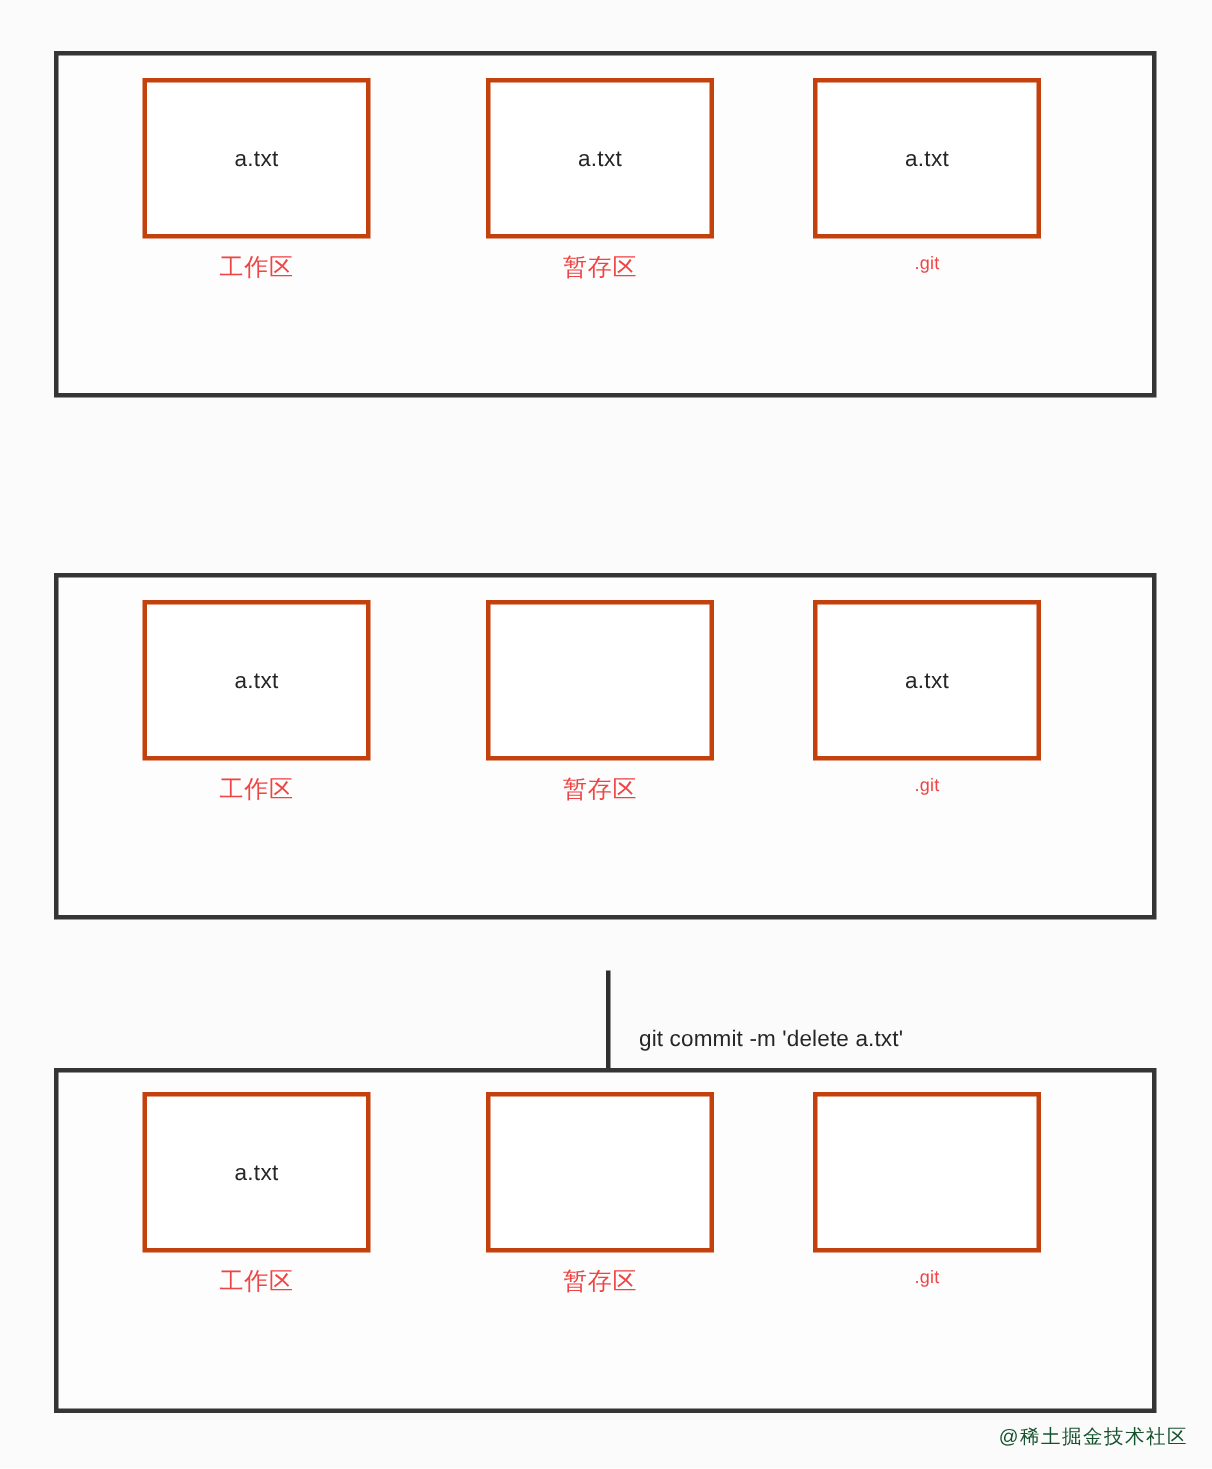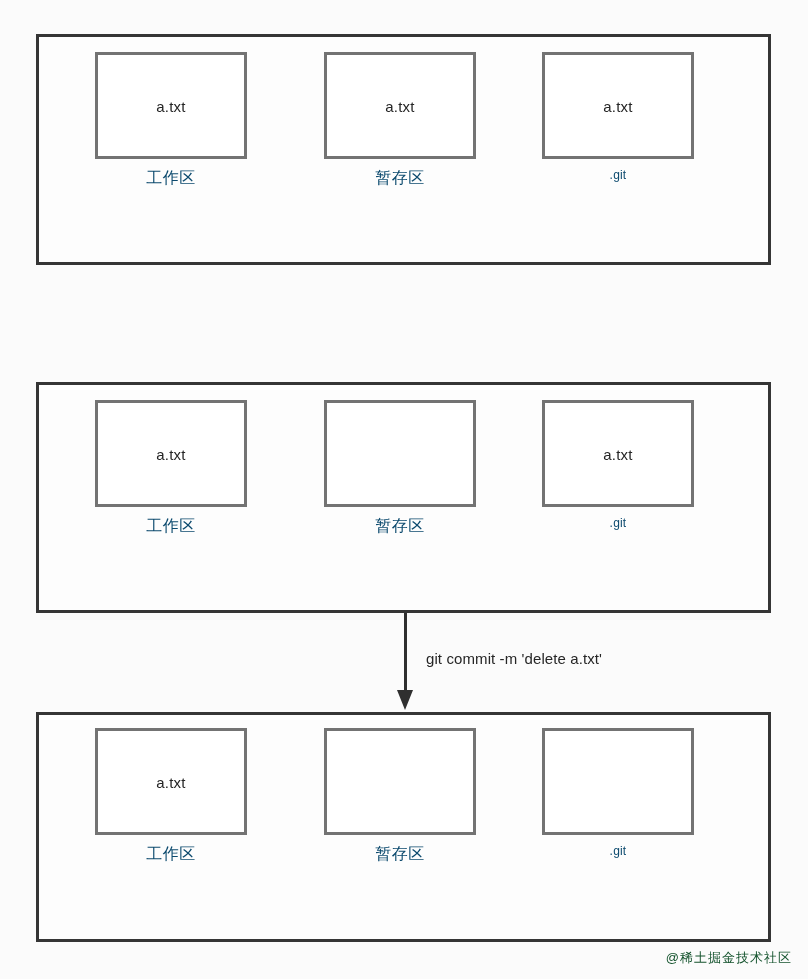--- a/index.html
+++ b/index.html
@@ -37,62 +37,62 @@
     width: 152px;
   }
   .area-0 { left: 56px;  }
   .area-1 { left: 285px; }
   .area-2 { left: 503px; }
 
   .area-box {
     position: relative;
     width: 152px;
     height: 107px;
-    border: 3px solid #737373;
+    border: 3px solid #c2410c;
     background: #ffffff;
     box-sizing: border-box;
   }
   .area-box-file {
     position: absolute;
     left: 0;
     right: 0;
     top: 50%;
     transform: translateY(-50%);
     text-align: center;
     font-size: 15px;
     color: #262626;
     letter-spacing: 0.2px;
   }
 
   .area-caption {
     margin-top: 9px;
     text-align: center;
     font-size: 16px;
-    color: #0c4a6e;
+    color: #ef4444;
     letter-spacing: 0.5px;
     white-space: nowrap;
   }
   .area-caption.latin {
     font-size: 12px;
     letter-spacing: 0.2px;
   }
 
   
   #stage-0 .area { top: 15px; }
   #stage-1 .area { top: 15px; }
   #stage-2 .area { top: 13px; }
 
   
   .transition {
     position: absolute;
     left: 0;
     width: 808px;
   }
   #transition-0 { top: 265px; height: 117px; }
-  #transition-1 { top: 613px; height: 99px; }
+  #transition-1 { top: 647px; height: 99px; }
 
   .arrow-shaft {
     position: absolute;
     left: 404px;
     top: 0;
     width: 3px;
     background: #2f2f2f;
   }
   #transition-0 .arrow-shaft { height: 97px; }
   #transition-1 .arrow-shaft { height: 79px; }

